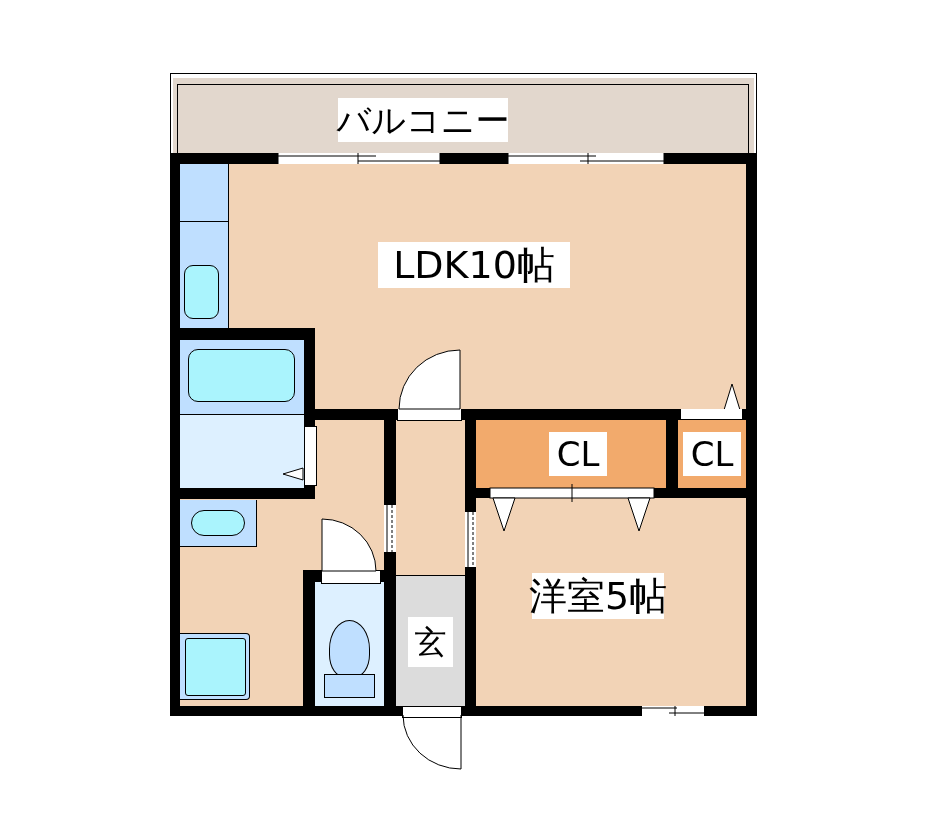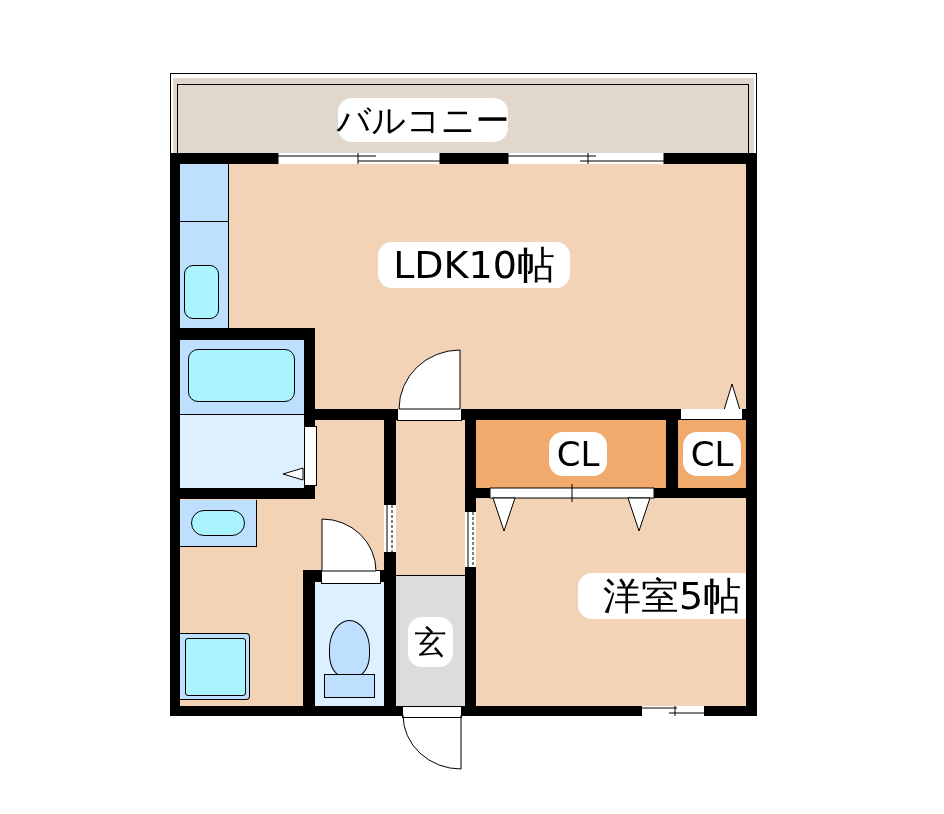--- a/index.html
+++ b/index.html
@@ -1,20 +1,20 @@
 <!DOCTYPE html>
 <html><head>
 <meta charset="utf-8">
 <style>
   html,body{margin:0;padding:0;background:#ffffff;}
   body{width:944px;height:814px;position:relative;overflow:hidden;font-family:"DejaVu Sans","Liberation Sans",sans-serif;}
   .abs{position:absolute;box-sizing:border-box;}
   .wall{position:absolute;background:#000;}
   .floor{position:absolute;background:#f2d3b6;}
-  .label{position:absolute;background:#fff;color:#000;white-space:nowrap;line-height:1;display:flex;align-items:center;justify-content:center;border-radius:14px;}
+  .label{position:absolute;background:#fff;color:#000;white-space:nowrap;line-height:1;display:flex;align-items:center;justify-content:center;}
   .win{position:absolute;background:#fff;}
   svg{position:absolute;overflow:visible;}
 </style>
 </head>
 <body>
 
 <div class="abs" style="left:170px;top:73px;width:587px;height:85px;border:1px solid #000;background:#fff;"></div>
 <div class="abs" style="left:173px;top:78px;width:581px;height:80px;background:#e2d7cd;"></div>
 <div class="abs" style="left:177px;top:84px;width:572px;height:74px;border:1px solid #000;border-bottom:none;"></div>
 <div class="label" style="left:338px;top:98px;width:170px;height:44px;font-size:34px;">バルコニー</div>
@@ -42,21 +42,21 @@
 
 <div class="abs" style="left:396px;top:575px;width:70px;height:131px;background:#dcdcdc;border-top:1px solid #000;"></div>
 <div class="label" style="left:408px;top:617px;width:45px;height:50px;font-size:32px;">玄</div>
 
 <div class="abs" style="left:476px;top:420px;width:190px;height:69px;background:#f2aa6c;"></div>
 <div class="abs" style="left:678px;top:420px;width:68px;height:69px;background:#f2aa6c;"></div>
 <div class="label" style="left:549px;top:432px;width:58px;height:44px;font-size:34px;">CL</div>
 <div class="label" style="left:683px;top:432px;width:58px;height:44px;font-size:34px;">CL</div>
 
 <div class="label" style="left:378px;top:242px;width:192px;height:46px;font-size:38px;">LDK10帖</div>
-<div class="label" style="left:532px;top:573px;width:188px;height:46px;font-size:38px;margin-left:46px;">洋室5帖</div>
+<div class="label" style="left:532px;top:573px;width:132px;height:46px;font-size:38px;">洋室5帖</div>
 
 <div class="wall" style="left:170px;top:153px;width:587px;height:11px;"></div>
 <div class="wall" style="left:170px;top:153px;width:10px;height:563px;"></div>
 <div class="wall" style="left:746px;top:153px;width:11px;height:563px;"></div>
 <div class="wall" style="left:170px;top:706px;width:587px;height:10px;"></div>
 
 <div class="wall" style="left:170px;top:328px;width:145px;height:12px;"></div>
 <div class="wall" style="left:304px;top:328px;width:11px;height:170px;"></div>
 <div class="wall" style="left:170px;top:488px;width:145px;height:11px;"></div>
 

